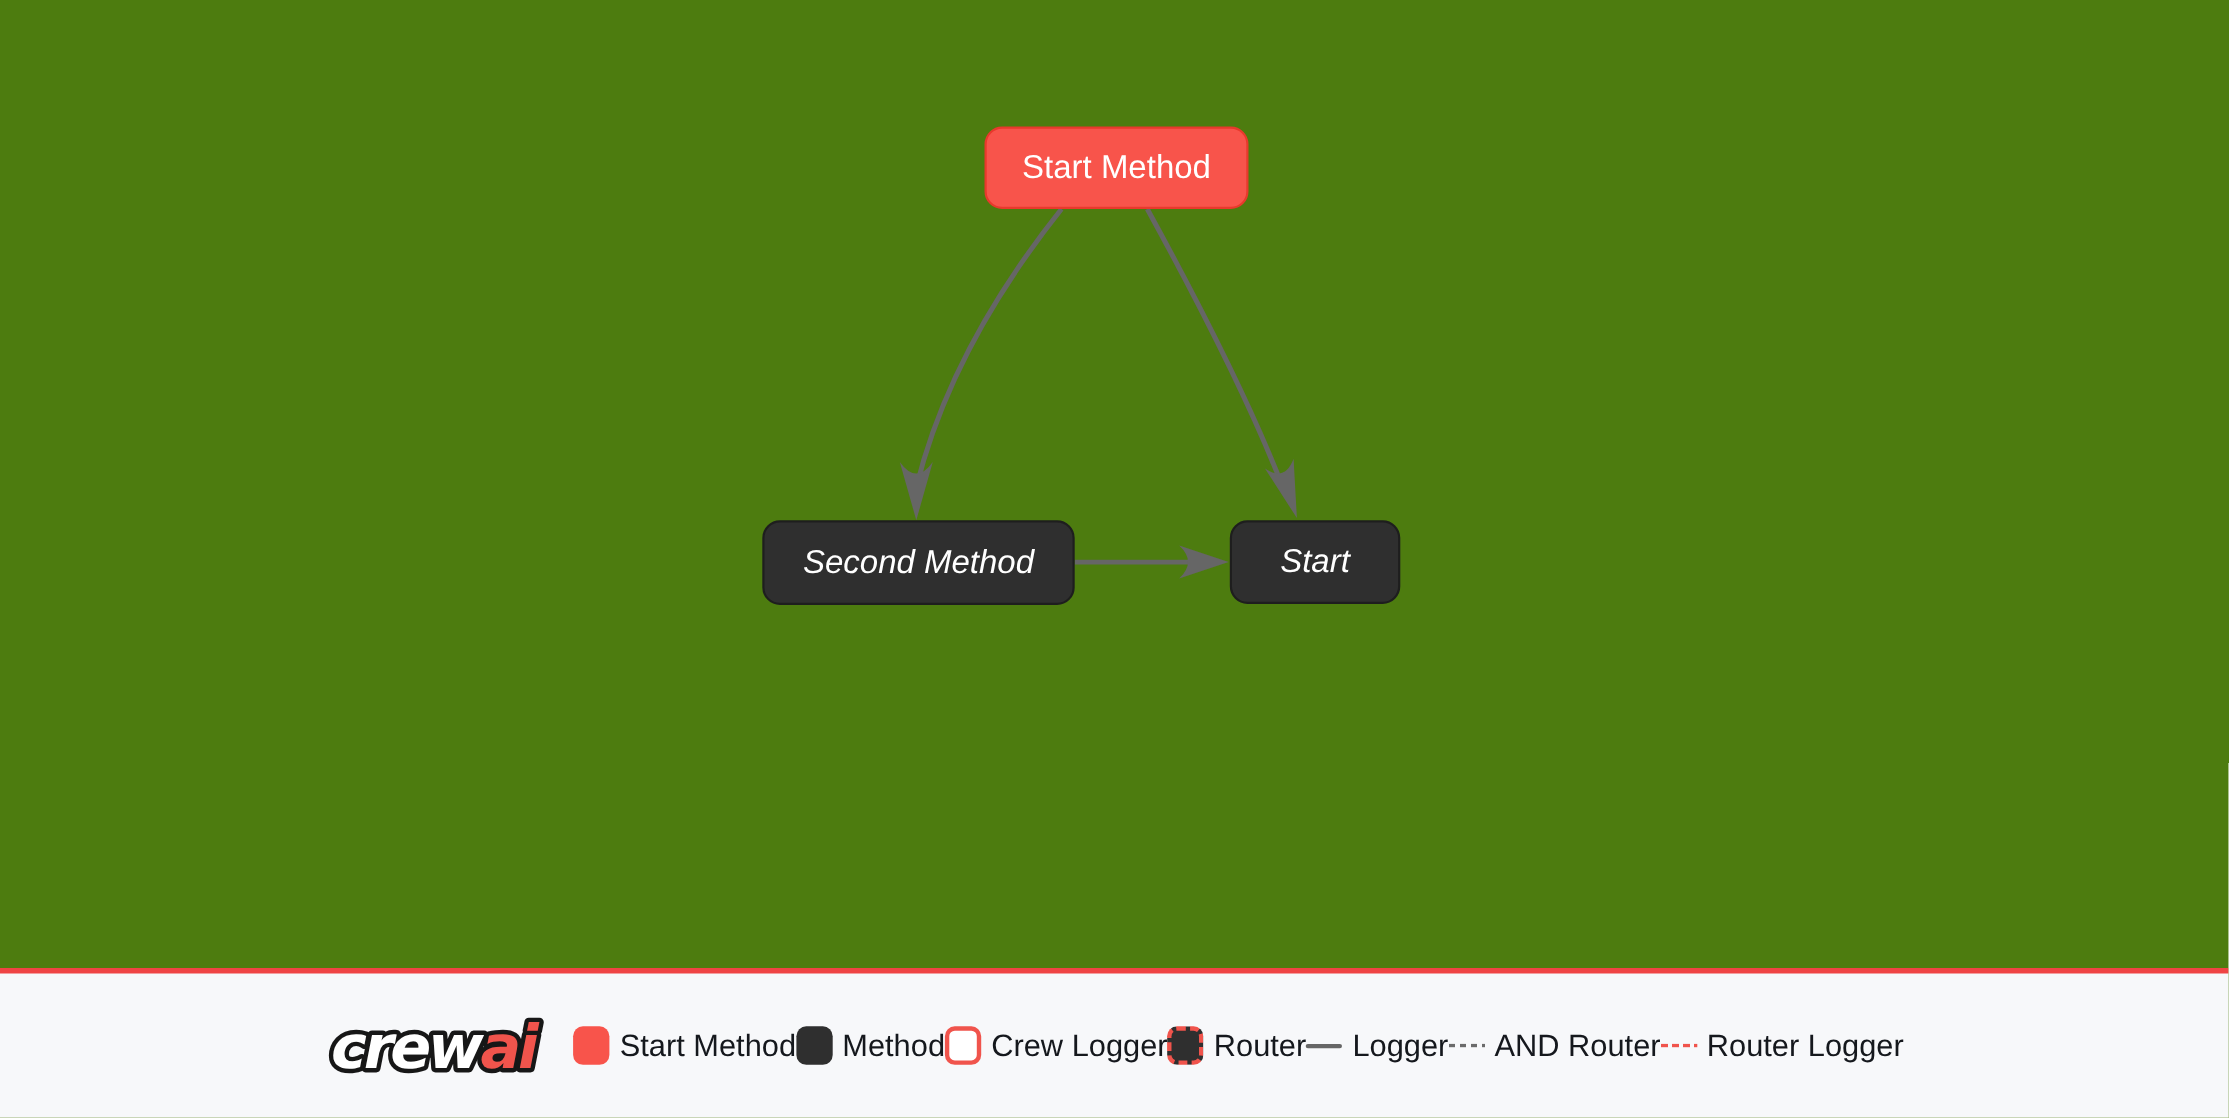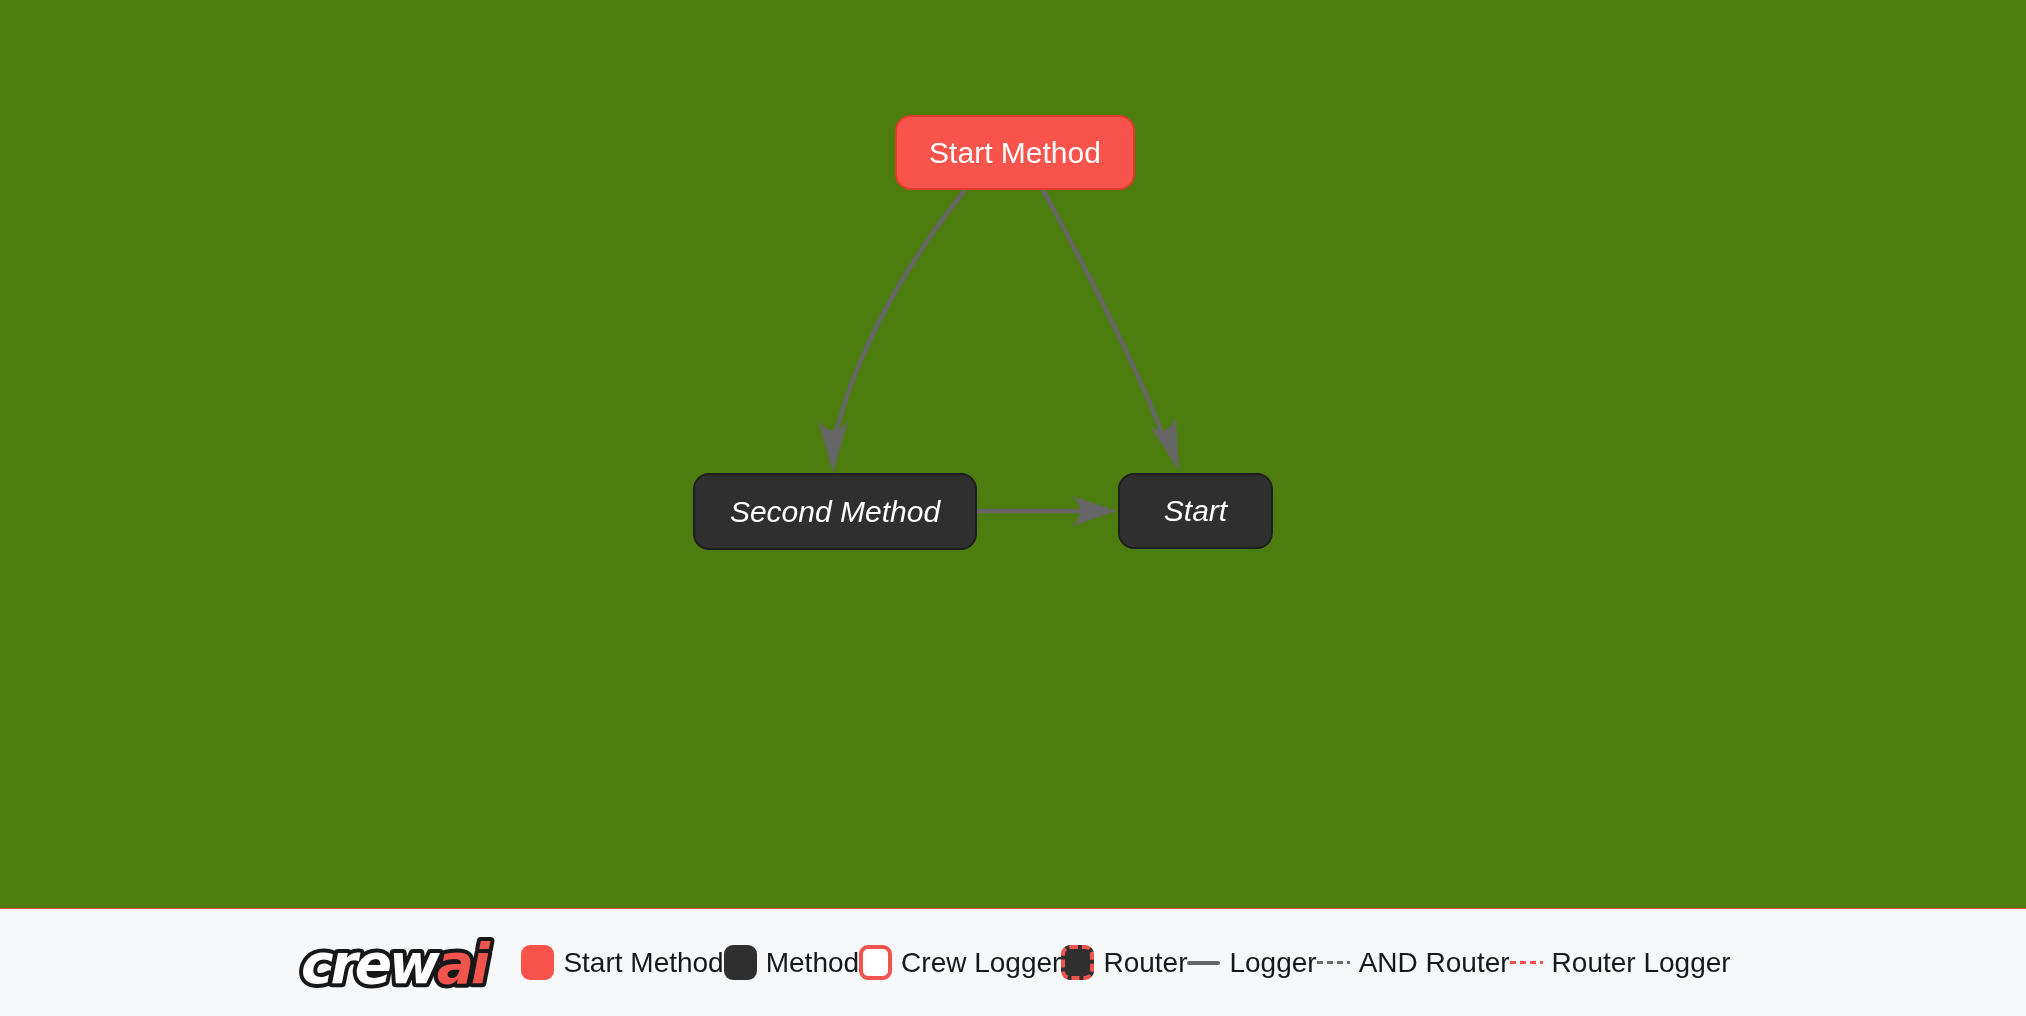--- a/index.html
+++ b/index.html
@@ -47,23 +47,23 @@
     left: 693px; top: 473px;
     width: 284px; height: 77px;
   }
   .node-logger {
     left: 1118px; top: 473px;
     width: 155px; height: 76px;
   }
   .legend-bar {
     position: absolute;
     left: 0; right: 0; bottom: 0;
-    height: 108px;
+    height: 136px;
     background: #F7F8FA;
-    border-top: 1px solid #ef4444;
+    border-top: 5px solid #ef4444;
     display: flex;
     align-items: center;
     justify-content: center;
   }
   .logo { margin-right: 12px; display: block; }
   .logo text {
     font-family: "DejaVu Sans", sans-serif;
     font-weight: bold;
     font-style: italic;
     font-size: 55px;

